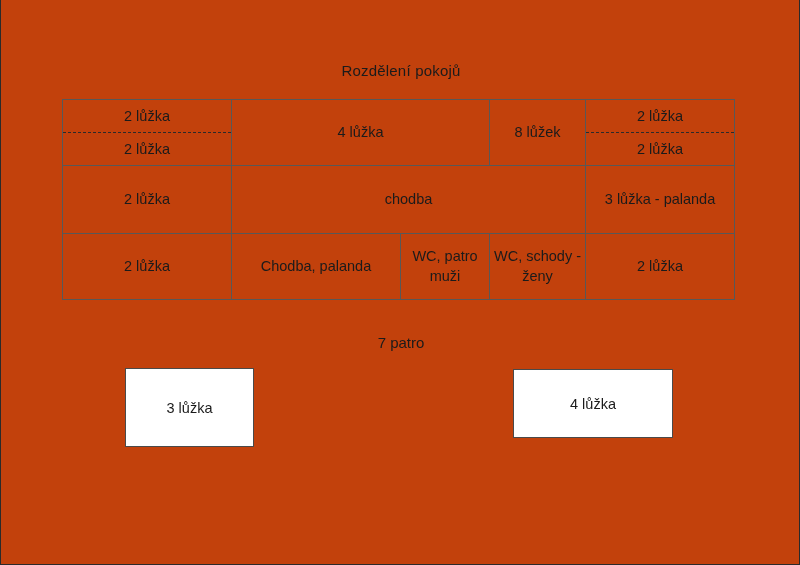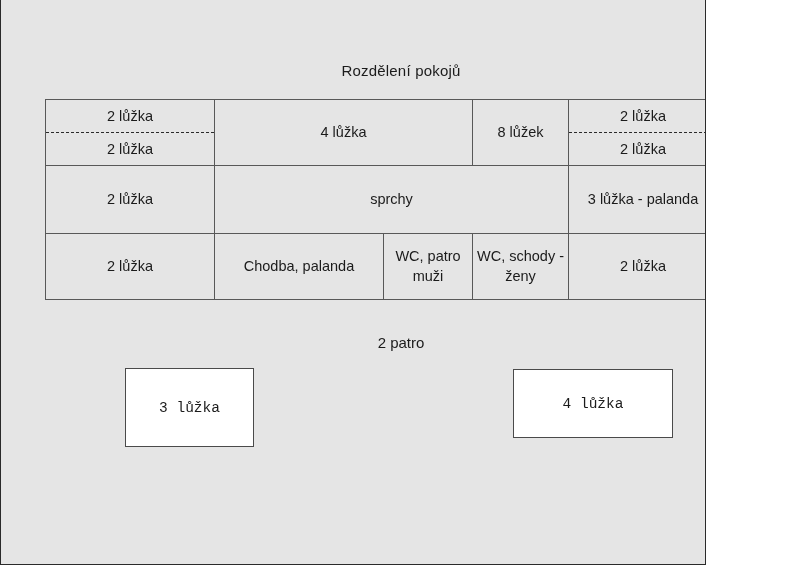--- a/index.html
+++ b/index.html
@@ -6,43 +6,43 @@
     margin: 0;
     padding: 0;
     background: #ffffff;
   }
   body {
     font-family: "Liberation Sans", sans-serif;
     color: #1b1b1b;
   }
   #page {
     position: relative;
-    width: 706px;
+    width: 800px;
     height: 565px;
-    background: #e5e5e5;
+    background: #c2410c;
     box-sizing: border-box;
     border: 1px solid #2a2a2a;
     border-top: none;
     overflow: hidden;
   }
   
   #plan-title {
     position: absolute;
     left: 0;
     top: 62px;
     width: 800px;
     text-align: center;
     font-size: 15px;
     letter-spacing: .2px;
     color: #1b1b1b;
   }
   
   #floor-table {
     position: absolute;
-    left: 44px;
+    left: 61px;
     top: 99px;
     width: 672px;
     height: 199px;
     border-collapse: collapse;
     table-layout: fixed;
   }
   #floor-table td {
     border: 1px solid #585858;
     text-align: center;
     vertical-align: middle;
@@ -78,21 +78,20 @@
   .room-box {
     position: absolute;
     border: 1px solid #4a4a4a;
     background: #ffffff;
     display: flex;
     align-items: center;
     justify-content: center;
     font-size: 14.5px;
     color: #1b1b1b;
     box-sizing: border-box;
-    font-family: Liberation Mono, monospace;
   }
   #room-box-left {
     left: 124px;
     top: 368px;
     width: 129px;
     height: 79px;
   }
   #room-box-right {
     left: 512px;
     top: 369px;
@@ -125,35 +124,35 @@
         <td colspan="2">4 lůžka</td>
         <td>8 lůžek</td>
         <td class="split-cell">
           <div class="half top">2 lůžka</div>
           <div class="half">2 lůžka</div>
         </td>
       </tr>
 
       <tr style="height:68px">
         <td>2 lůžka</td>
-        <td colspan="3">sprchy</td>
+        <td colspan="3">chodba</td>
         <td>3 lůžka - palanda</td>
       </tr>
 
       <tr style="height:66px">
         <td>2 lůžka</td>
         <td>Chodba, palanda</td>
         <td>WC, patro muži</td>
         <td>WC, schody - ženy</td>
         <td>2 lůžka</td>
       </tr>
     </tbody>
   </table>
 
-  <div id="floor-caption">2 patro</div>
+  <div id="floor-caption">7 patro</div>
 
   <div id="room-box-left" class="room-box">
     <span>3 lůžka</span>
   </div>
 
   <div id="room-box-right" class="room-box">
     <span>4 lůžka</span>
   </div>
 
 </div>

